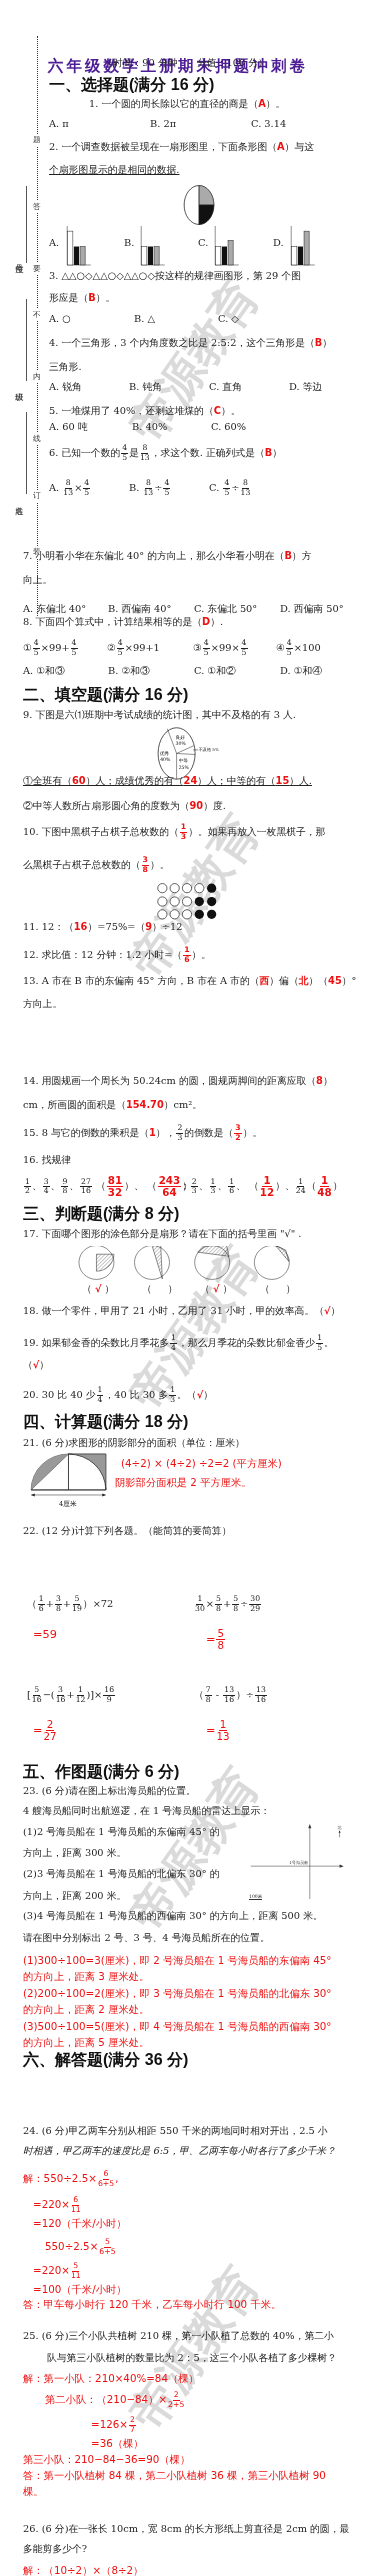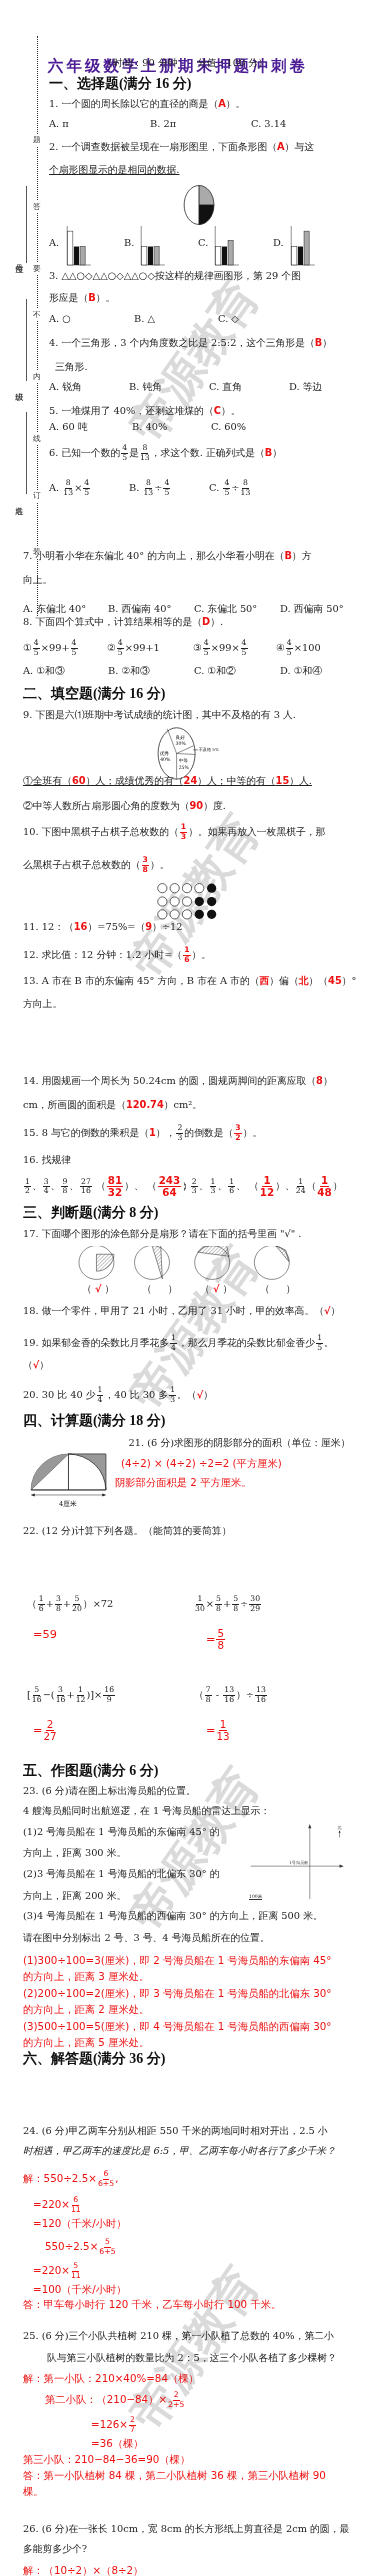--- a/index.html
+++ b/index.html
@@ -3,21 +3,21 @@
 <meta charset="utf-8">
 <style>
   html, body { margin: 0; padding: 0; background: #ffffff; }
   body { width: 371px; height: 3148px; position: relative; overflow: hidden;
          font-family: "DejaVu Serif", "Liberation Serif", serif; color: #222; font-size: 9.8px; }
   .line { position: absolute; left: 23px; right: 20.6px; white-space: nowrap; line-height: 15.5px; }
   .line.w { left: 49px; }
   .title { position: absolute; top: 43px; left: 0; width: 356px; text-align: center;
            font-family: "DejaVu Sans", "Liberation Sans", sans-serif; font-weight: bold; font-size: 15.5px; letter-spacing: 3.1px; color: #4c1d95; margin-top: 24px; }
   .sub { position: absolute; top: 80px; left: 0; width: 371px; text-align: center; font-size: 9.8px; }
-  .sec { position: absolute; left: 23px; font-family: Liberation Serif, serif; font-weight: bold; font-size: 14px; color: #111; text-align: right; }
+  .sec { position: absolute; left: 23px; font-family: Liberation Sans, sans-serif; font-weight: bold; font-size: 16px; color: #111; text-align: right; }
   .opt { position: absolute; white-space: nowrap; }
   .frac { display: inline-flex; flex-direction: column; align-items: center; vertical-align: middle;
           font-size: 7.7px; line-height: 8.8px; margin: 0 1px; }
   .frac .n { border-bottom: 0.8px solid currentColor; padding: 0 1px; }
   .frac.big { font-size: 10.3px; line-height: 11.3px; }
   .ans { color: #ee1111; font-family: "DejaVu Sans", "Liberation Sans", sans-serif; font-weight: bold; }
   .ansline { position: absolute; left: 23px; white-space: nowrap; color: #ee1111;
              font-family: "DejaVu Sans", "Liberation Sans", sans-serif; font-size: 10.3px; line-height: 14.4px; }
   .margin { position: absolute; left: 0; top: 31px; width: 46px; height: 592px; }
   .dots { position: absolute; left: 37px; top: 5.2px; width: 0; height: 580px; border-left: 1.5px dotted #333; }
@@ -424,21 +424,21 @@
   [data-name="question-9-part-2"] { top: 799px !important; }
   .sec[data-bind="sections.s2"] { top: 685px !important; }
   [data-name="expr-1"],[data-name="expr-2"],[data-name="expr-3"],[data-name="expr-4"] { top: 639px !important; }
   [data-name="question-10"] { top: 823px !important; }
 </style>
 
 <div class="line" style="top:1072px;" data-name="question-14">
   <span data-bind="q14.a">14. 用圆规画一个周长为 50.24cm 的圆，圆规两脚间的距离应取（</span><span class="ans" data-bind="q14.ans1">8</span><span data-bind="q14.b">）</span>
 </div>
 <div class="line" style="top:1097px;" data-name="question-14-cont">
-  <span data-bind="q14.c">cm，所画圆的面积是（</span><span class="ans" data-bind="q14.ans2">120.74</span><span data-bind="q14.d">）cm²。</span>
+  <span data-bind="q14.c">cm，所画圆的面积是（</span><span class="ans" data-bind="q14.ans2">154.70</span><span data-bind="q14.d">）cm²。</span>
 </div>
 <div class="line" style="top:1125px;" data-name="question-15">
   <span data-bind="q15.a">15. 8 与它的倒数的乘积是（</span><span class="ans" data-bind="q15.ans1">1</span><span data-bind="q15.b">），</span><span class="frac">
       <span class="n" data-bind="q15.fn">2</span>
       <span data-bind="q15.fd">3</span>
     </span><span data-bind="q15.c">的倒数是（</span><span class="frac ans">
       <span class="n" data-bind="q15.ans2n">3</span>
       <span data-bind="q15.ans2d">2</span>
     </span><span data-bind="q15.d">）。</span>
 </div>
@@ -560,21 +560,21 @@
 
 <div class="opt" style="top:1597px;left:27px;" data-name="calc-1">
   （<span class="frac">
       <span class="n" data-bind="q22.e1.0">1</span>
       <span data-bind="q22.e1.1">6</span>
     </span>+<span class="frac">
       <span class="n" data-bind="q22.e1.2">3</span>
       <span data-bind="q22.e1.3">8</span>
     </span>+<span class="frac">
       <span class="n" data-bind="q22.e1.4">5</span>
-      <span data-bind="q22.e1.5">20</span>
+      <span data-bind="q22.e1.5">19</span>
     </span>）<span data-bind="q22.e1.6">×72</span>
 </div>
 <div class="ansline" style="top:1630px;left:33px;font-size:11.3px;" data-name="calc-1-answer" data-bind="q22.ans1">=59</div>
 
 <div class="opt" style="top:1597px;left:194px;" data-name="calc-2">
   <span class="frac">
       <span class="n" data-bind="q22.e2.0">1</span>
       <span data-bind="q22.e2.1">30</span>
     </span>×<span class="frac">
       <span class="n" data-bind="q22.e2.2">5</span>
@@ -719,35 +719,35 @@
 <div class="ansline" style="top:2452px;" data-name="q25-step-5" data-bind="q25.sol.4">第三小队：210−84−36=90（棵）</div>
 <div class="ansline" style="top:2468px;" data-name="q25-answer" data-bind="q25.answer_a">答：第一小队植树 84 棵，第二小队植树 36 棵，第三小队植树 90</div>
 <div class="ansline" style="top:2484px;" data-name="q25-answer-cont" data-bind="q25.answer_b">棵。</div>
 
 <div class="line" style="top:2521px;" data-name="question-26" data-bind="q26.stem_a">26. (6 分)在一张长 10cm，宽 8cm 的长方形纸上剪直径是 2cm 的圆，最</div>
 <div class="line" style="top:2541px;" data-name="question-26-cont" data-bind="q26.stem_b">多能剪多少个?</div>
 <div class="ansline" style="top:2563px;" data-name="q26-step-1" data-bind="q26.sol.0">解：（10÷2）×（8÷2）</div>
 
 <style>
   
-  [data-name="question-1"] { top: 96px !important; }
+  [data-name="question-1"] { top: 96px !important; margin-left: 40px; }
   [data-bind^="q1.options"] { top: 118px !important; }
   [data-name="question-2"] { top: 139px !important; }
   [data-name="question-2-cont"] { top: 162px !important; }
   .sec[data-bind="sections.s1"] { top: 75px !important; }
   .title { top: 32px !important; }
   .sub { top: 57px !important; }
   [data-name="q2-pie-chart"] { top: 184px !important; }
   [data-name^="bar-chart-option"] { top: 225px !important; }
   [data-bind^="q2.options"] { top: 237px !important; }
   [data-name="question-3"] { top: 268px !important; }
   [data-name="question-3-cont"] { top: 290px !important; }
   [data-bind^="q3.options"] { top: 313px !important; }
   [data-name="question-4"] { top: 335px !important; }
-  [data-name="question-4-cont"] { top: 359px !important; margin-left: 6px; }
+  [data-name="question-4-cont"] { top: 359px !important; }
   [data-bind^="q4.options"] { top: 381px !important; }
   [data-name="question-5"] { top: 403px !important; }
   [data-bind^="q5.options"] { top: 421px !important; }
   [data-name="question-6-stem"] { top: 444px !important; }
   [data-name="option"][style*="top:930px"] { top: 469px !important; }
   [data-name="question-7"] { top: 548px !important; }
   [data-name="question-7-cont"] { top: 572px !important; }
   [data-bind^="q7.options"] { top: 592px !important; }
   [data-name="question-8"] { top: 614px !important; }
   [data-name^="expr-"] { top: 639px !important; }
@@ -771,21 +771,21 @@
   [data-name^="sequence-"] { top: 1175px !important; }
   .sec[data-bind="sections.s3"] { top: 1204px !important; }
   [data-name="question-17"] { top: 1226px !important; }
   [data-name="q17-circle-figures"] { top: 1246px !important; }
   [data-name^="check-slot"] { top: 1283px !important; }
   [data-name="question-18"] { top: 1303px !important; }
   [data-name="question-19"] { top: 1334px !important; }
   [data-name="question-19-mark"] { top: 1357px !important; }
   [data-name="question-20"] { top: 1386px !important; }
   .sec[data-bind="sections.s4"] { top: 1412px !important; }
-  [data-name="question-21"] { top: 1435px !important; text-align: right; }
+  [data-name="question-21"] { top: 1435px !important; }
   [data-name="q21-figure"] { top: 1453px !important; }
   [data-name="question-22"] { top: 1523px !important; }
   [data-name="calc-1"], [data-name="calc-2"] { top: 1595px !important; }
   [data-name="calc-1-answer"], [data-name="calc-2-answer"] { top: 1628px !important; }
   [data-name="calc-3"], [data-name="calc-4"] { top: 1686px !important; }
   [data-name="calc-3-answer"], [data-name="calc-4-answer"] { top: 1719px !important; }
 </style>
 
 
 </body></html>

